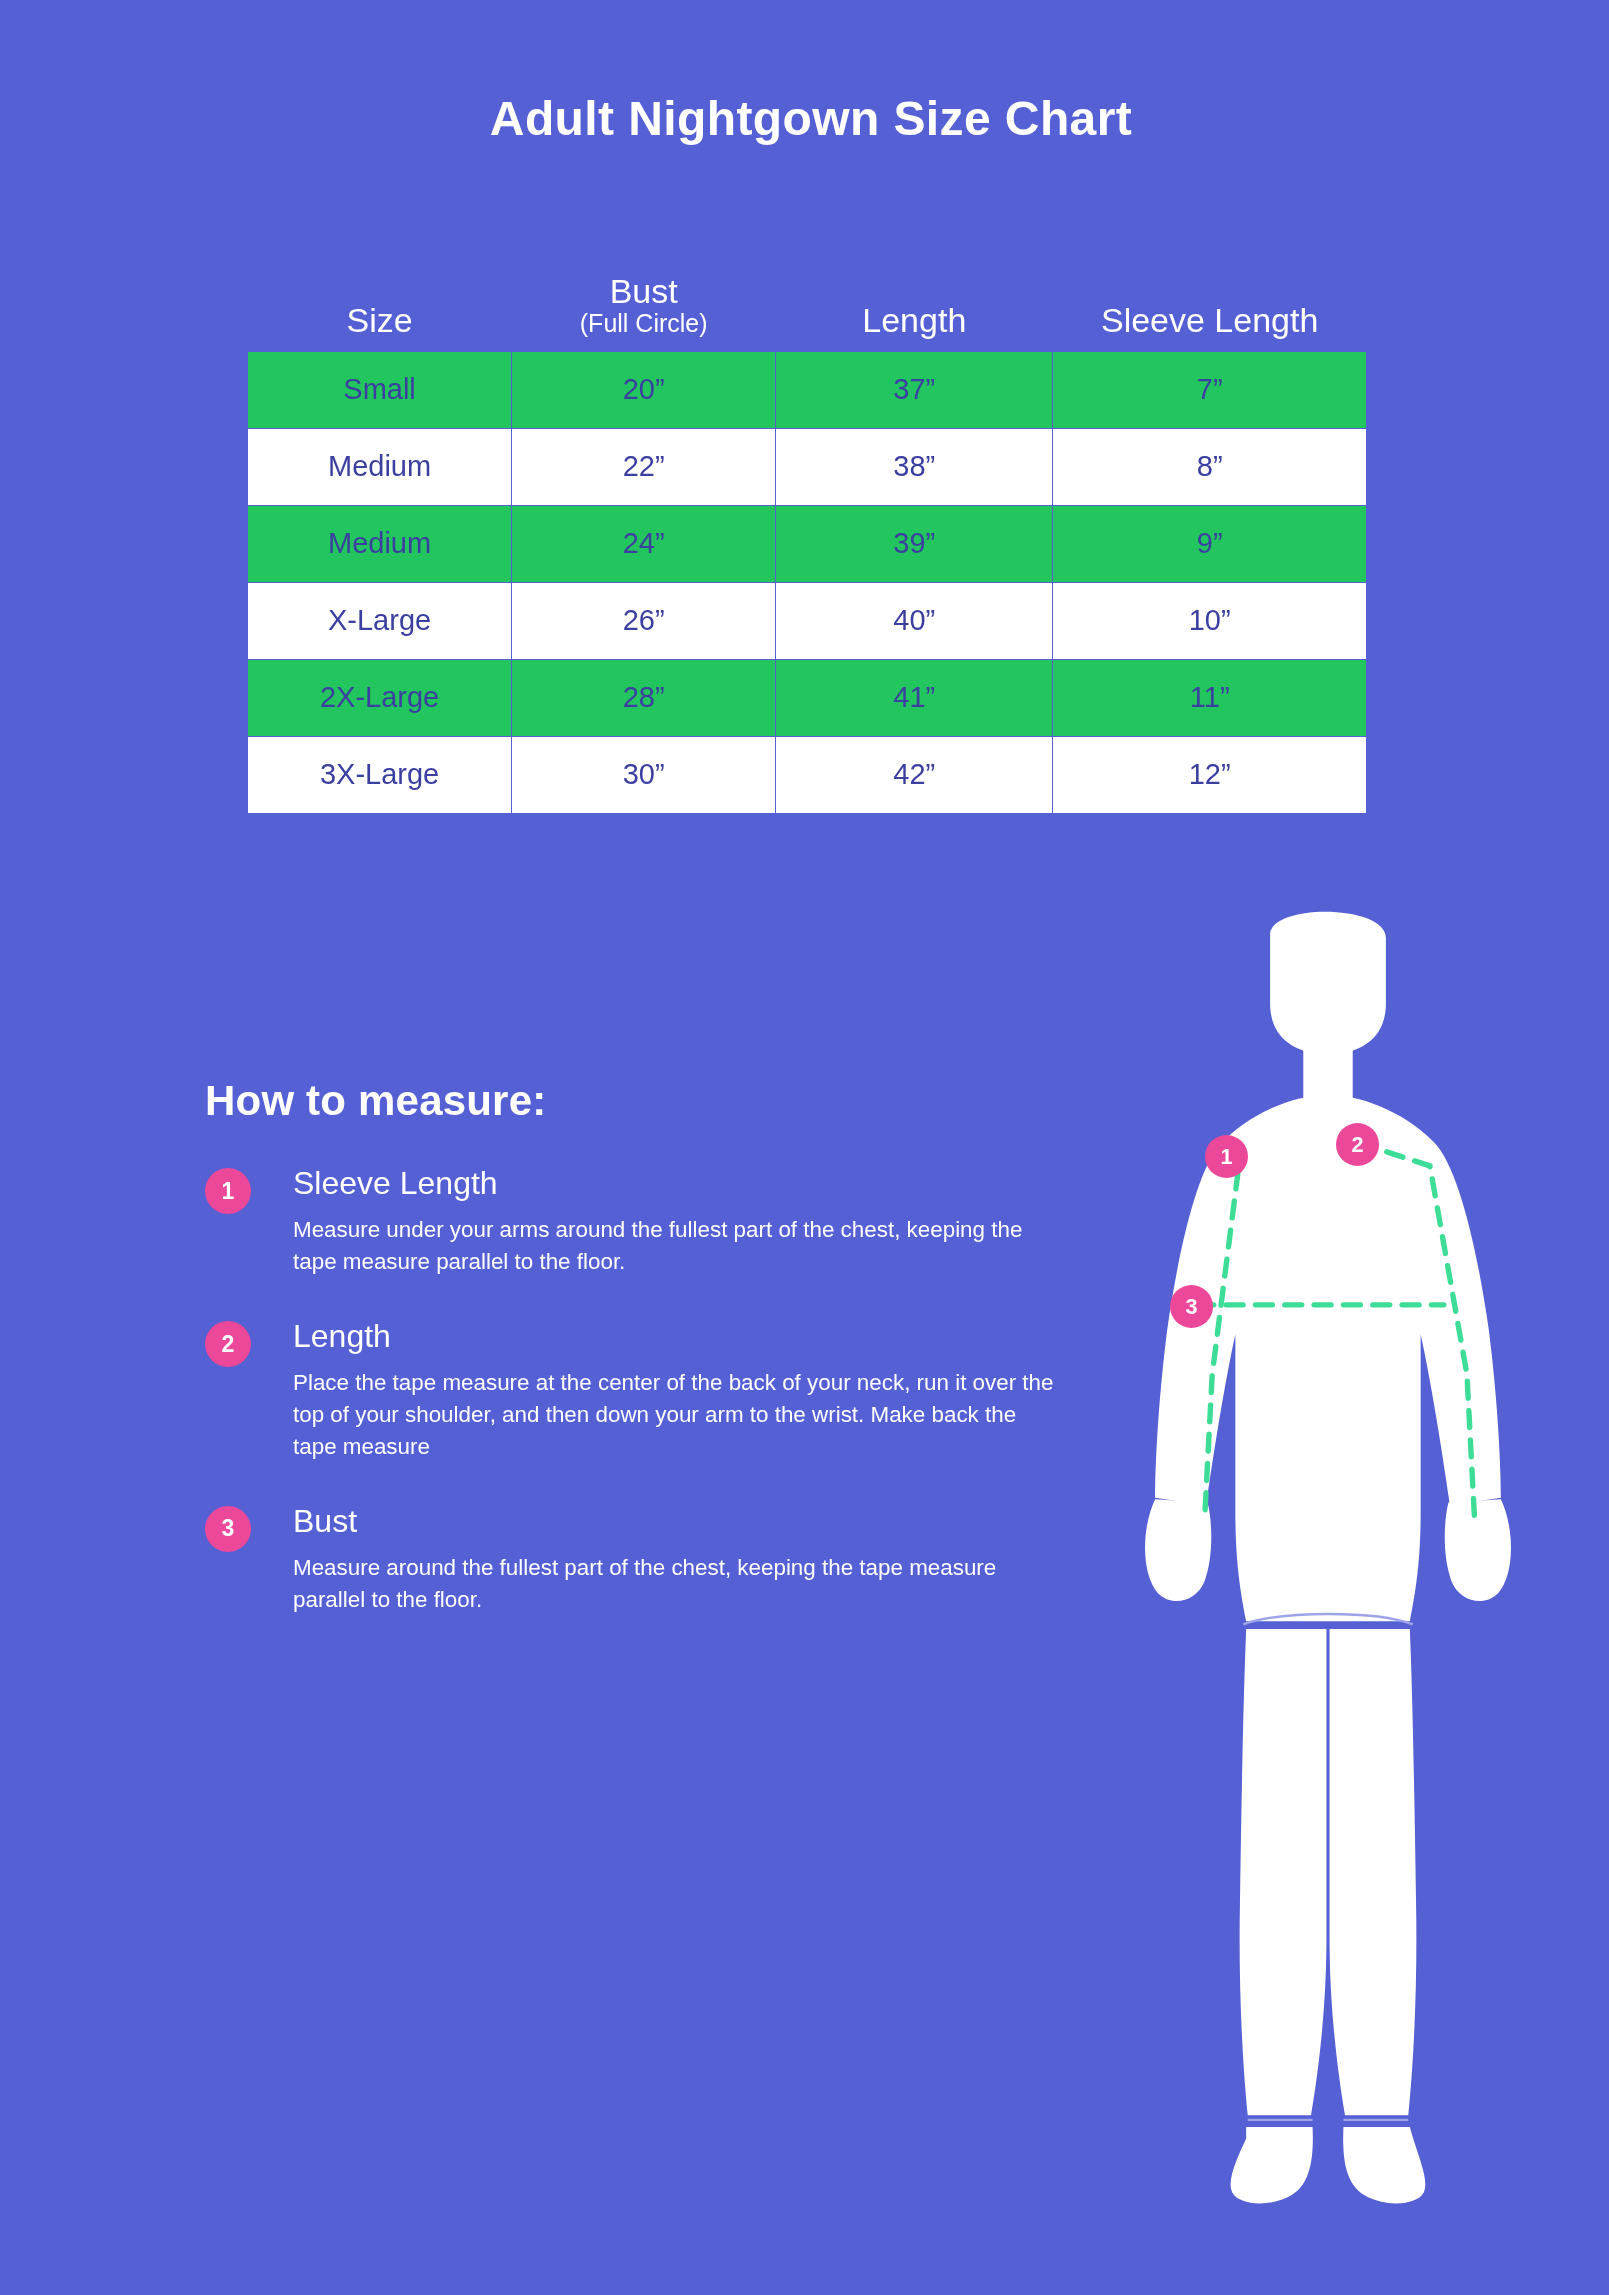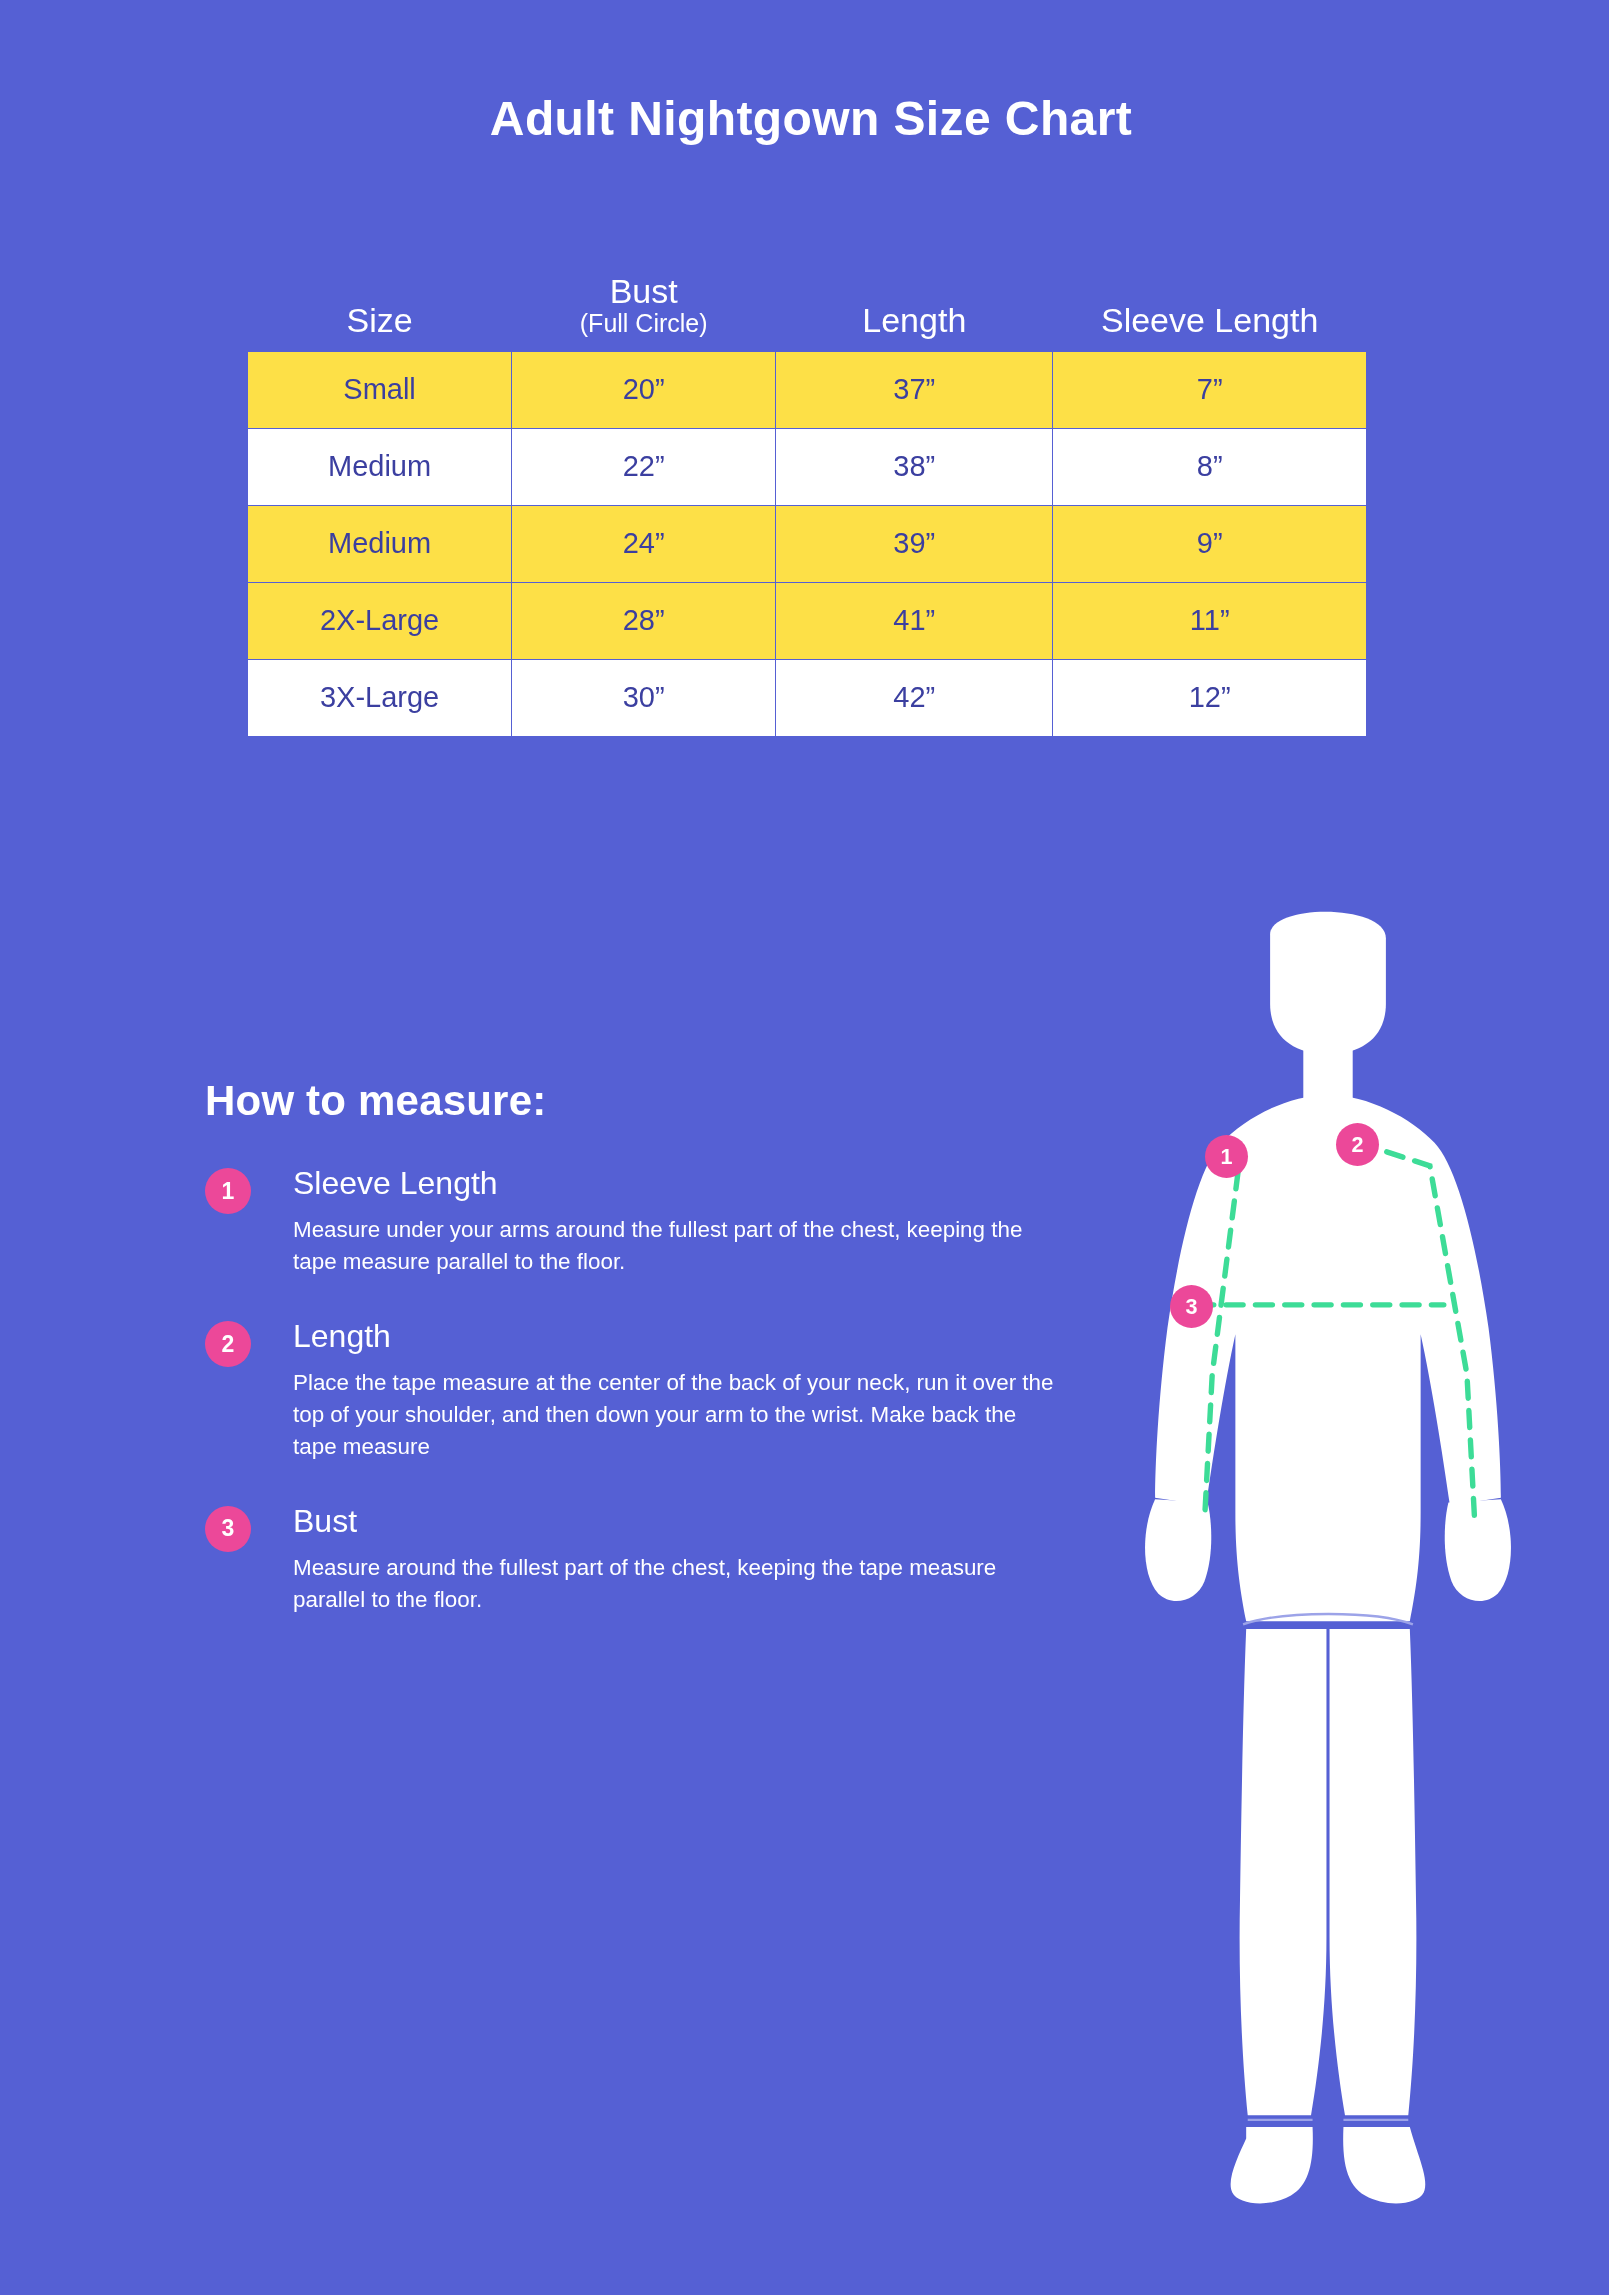--- a/index.html
+++ b/index.html
@@ -56,21 +56,21 @@
 
   tbody td {
     text-align: center;
     font-size: 29px;
     color: #3b3fa0;
     height: 77px;
     border: 1.5px solid #5560d4;
     font-weight: normal;
   }
 
-  tbody tr.odd td { background: #fde047; }
+  tbody tr.odd td { background: #22c55e; }
   tbody tr.even td { background: #ffffff; }
 
   
   .howto {
     position: absolute;
     left: 205px;
     top: 1077px;
     width: 849px;
   }
 
@@ -182,20 +182,26 @@
         <td>Medium</td>
         <td>22”</td>
         <td>38”</td>
         <td>8”</td>
       </tr>
       <tr class="odd">
         <td>Medium</td>
         <td>24”</td>
         <td>39”</td>
         <td>9”</td>
+      </tr>
+      <tr class="even">
+        <td>X-Large</td>
+        <td>26”</td>
+        <td>40”</td>
+        <td>10”</td>
       </tr>
       <tr class="odd">
         <td>2X-Large</td>
         <td>28”</td>
         <td>41”</td>
         <td>11”</td>
       </tr>
       <tr class="even">
         <td>3X-Large</td>
         <td>30”</td>

